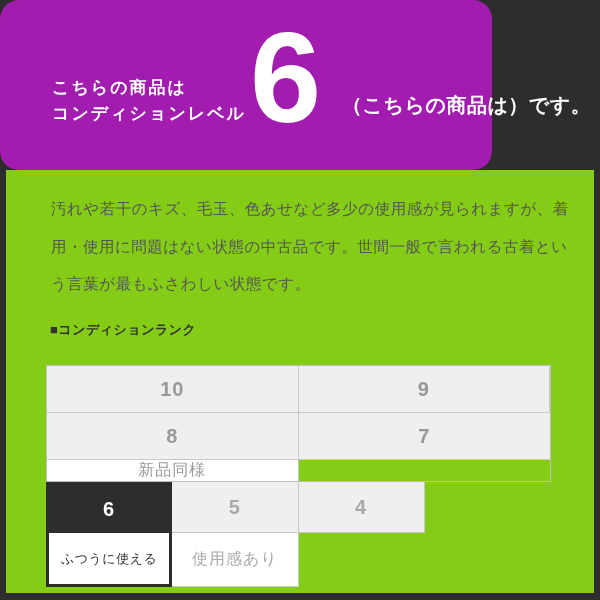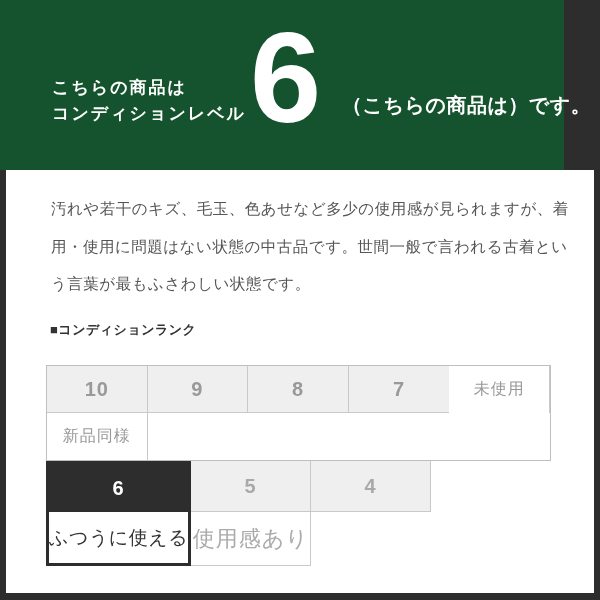--- a/index.html
+++ b/index.html
@@ -5,56 +5,56 @@
   * { margin:0; padding:0; box-sizing:border-box; }
   html,body { width:600px; height:600px; }
   body {
     position:relative;
     background:#2d2d2d;
     font-family:"Liberation Sans", sans-serif;
     overflow:hidden;
   }
 
   
-  .header { position:absolute; left:0; top:0; width:564px; height:170px; background:#14532d; }
+  .header { position:absolute; left:0; top:0; width:492px; height:170px; background:#a21caf;border-radius:19px; }
   .header-intro {
     position:absolute; left:52px; top:75px;
     color:#ffffff; font-size:17px; font-weight:bold;
     line-height:26px; letter-spacing:2px; white-space:nowrap;
   }
   .level-number {
     position:absolute; left:250px; top:14px;
     color:#ffffff; font-size:128px; font-weight:bold; line-height:1;
   }
   .level-suffix {
     position:absolute; left:342px; top:92px;
     color:#ffffff; font-size:20px; font-weight:bold;
     letter-spacing:0.5px; white-space:nowrap;
   }
 
   
   .panel {
     position:absolute; left:6px; top:170px;
-    width:588px; height:423px; background:#ffffff;
+    width:588px; height:423px; background:#84cc16;
   }
   .description {
     position:absolute; left:45px; top:20px; width:528px;
     color:#555555; font-size:15.5px; line-height:37.5px;
     letter-spacing:0.5px; text-align:left;
   }
   .section-title {
     position:absolute; left:44px; top:151px;
     color:#333333; font-size:13px; letter-spacing:0.5px; white-space:nowrap;
   }
 
   
   .rank-table { position:absolute; left:40px; top:195px; width:505px; }
 
   .table-upper {
-    display:grid; grid-template-columns:repeat(5,1fr);
+    display:grid; grid-template-columns:repeat(2,1fr);
     grid-template-rows:47px 47px;
     border:1px solid #bfbfbf;
   }
   .cell { display:flex; align-items:center; justify-content:center; }
   .table-upper .num {
     background:#efefef; color:#999999;
     font-size:20px; font-weight:bold; letter-spacing:1px;
     border-right:1px solid #c9c9c9; border-bottom:1px solid #c9c9c9;
   }
   .table-upper .num:nth-child(4) { border-right:none; }
@@ -74,32 +74,32 @@
     height:105px; border:3px solid #2d2d2d;
     display:flex; flex-direction:column;
   }
   .hl-num {
     height:48px; background:#2d2d2d; color:#ffffff;
     font-size:20px; font-weight:bold; letter-spacing:1px;
     display:flex; align-items:center; justify-content:center;
   }
   .hl-lbl {
     flex:1; background:#ffffff; color:#333333;
-    font-size:19px; letter-spacing:0.5px;
+    font-size:13px; letter-spacing:0.5px;
     display:flex; align-items:center; justify-content:center;
     white-space:nowrap;
   }
   .table-lower .num {
     background:#efefef; color:#a9a9a9;
     font-size:20px; font-weight:bold; letter-spacing:1px;
     border-right:1px solid #c9c9c9; border-bottom:1px solid #c9c9c9;
   }
   .table-lower .lbl {
     background:#ffffff; color:#aaaaaa;
-    font-size:22px; letter-spacing:1px;
+    font-size:16px; letter-spacing:1px;
     border-right:1px solid #c9c9c9; border-bottom:1px solid #c9c9c9;
   }
   .table-lower .empty { background:transparent; border:none; }
 </style>
 </head>
 <body>
 
 <div class="header">
   <div class="header-intro">
     <div>こちらの商品は</div>
@@ -114,21 +114,20 @@
 
   <h2 class="section-title">■コンディションランク</h2>
 
   <div class="rank-table">
 
     <div class="table-upper">
       <div class="cell num">10</div>
       <div class="cell num">9</div>
       <div class="cell num">8</div>
       <div class="cell num">7</div>
-      <div class="cell lbl">未使用</div>
       <div class="cell lbl">新品同様</div>
     </div>
 
     <div class="table-lower">
       <div class="highlight-block">
         <div class="hl-num">6</div>
         <div class="hl-lbl">ふつうに使える</div>
       </div>
       <div class="cell num">5</div>
       <div class="cell num">4</div>

